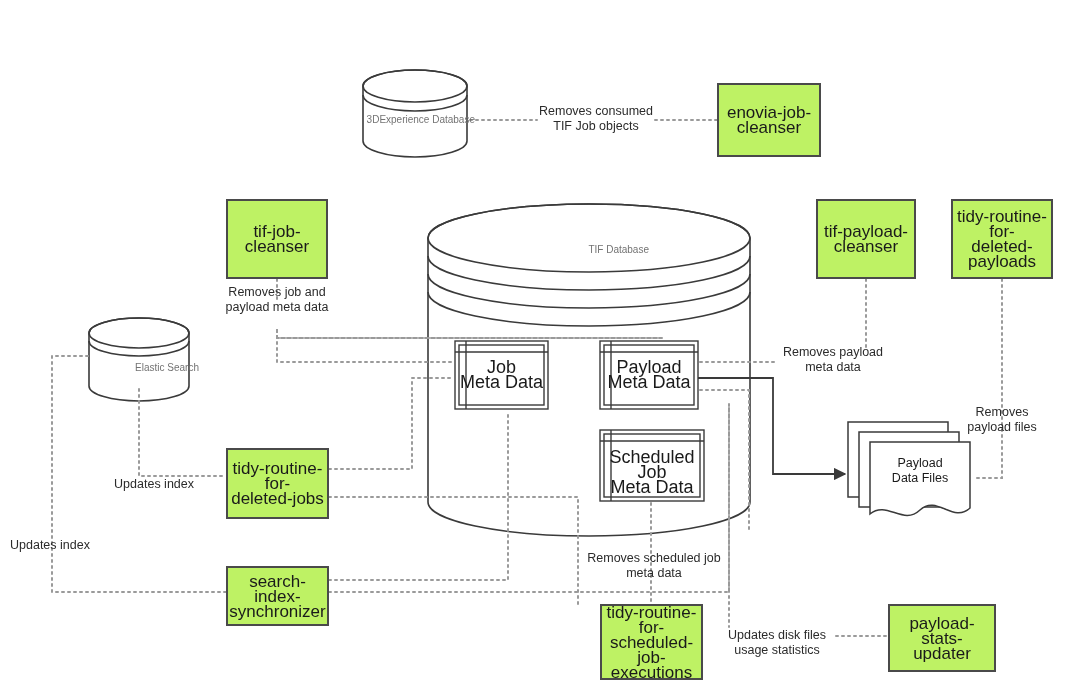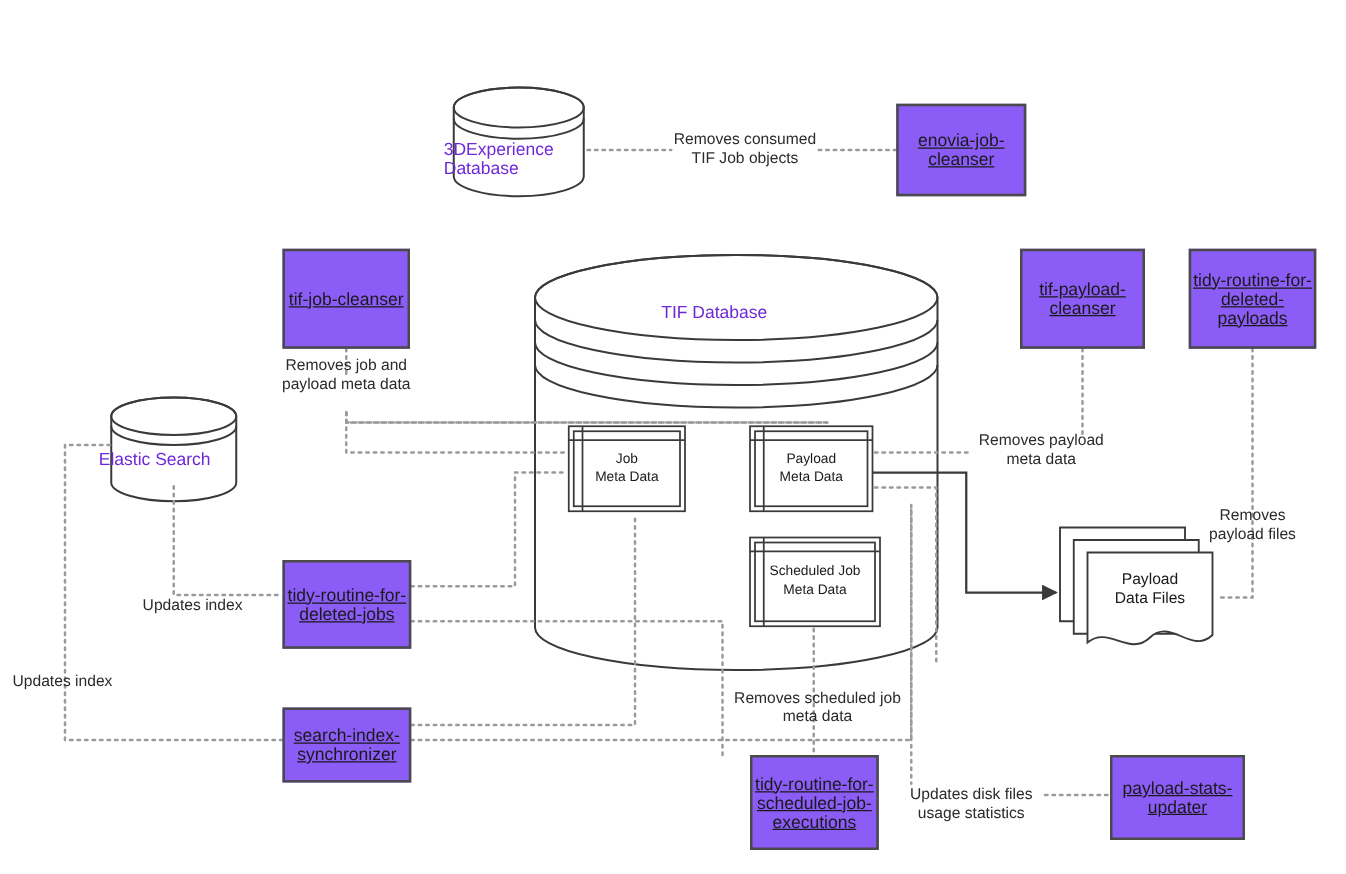--- a/index.html
+++ b/index.html
@@ -2,26 +2,26 @@
 <html><head>
 <meta charset="utf-8">
 <style>
   html,body{margin:0;padding:0;background:#ffffff;}
   body{font-family:"Liberation Sans", sans-serif;}
   #stage{position:relative;width:1077px;height:699px;background:#ffffff;overflow:hidden;}
   #svg-layer{position:absolute;left:0;top:0;width:1077px;height:699px;}
 
   .node{position:absolute;box-sizing:border-box;display:flex;align-items:center;
         justify-content:center;text-align:center;color:#1a1a1a;}
-  .proc{background:#8b5cf6;border:2px solid #4a4a4a;font-size:14px;line-height:15px;text-decoration:underline;}
+  .proc{background:#bef264;border:2px solid #4a4a4a;font-size:17px;line-height:15px;}
   .label{position:absolute;color:#2b2b2b;font-size:12.5px;line-height:15px;text-align:center;
          white-space:pre-line;}
   .label.right{text-align:right;}
-  .cyl-label{position:absolute;font-size:14px;line-height:15px;text-align:left;color:#6d28d9;}
-  .tbl-label{position:absolute;font-size:11px;line-height:15px;text-align:center;color:#1a1a1a;}
+  .cyl-label{position:absolute;font-size:10px;line-height:15px;text-align:right;color:#737373;}
+  .tbl-label{position:absolute;font-size:18px;line-height:15px;text-align:center;color:#1a1a1a;}
   .file-label{position:absolute;font-size:12.5px;line-height:15px;text-align:center;color:#1a1a1a;}
 </style>
 </head>
 <body>
 
 <div id="stage">
 
   <svg id="svg-layer" viewBox="0 0 1077 699" xmlns="http://www.w3.org/2000/svg">
     <defs>
       <marker id="arrow" viewBox="0 0 10 10" refX="9" refY="5" markerWidth="7" markerHeight="7" orient="auto-start-reverse">

